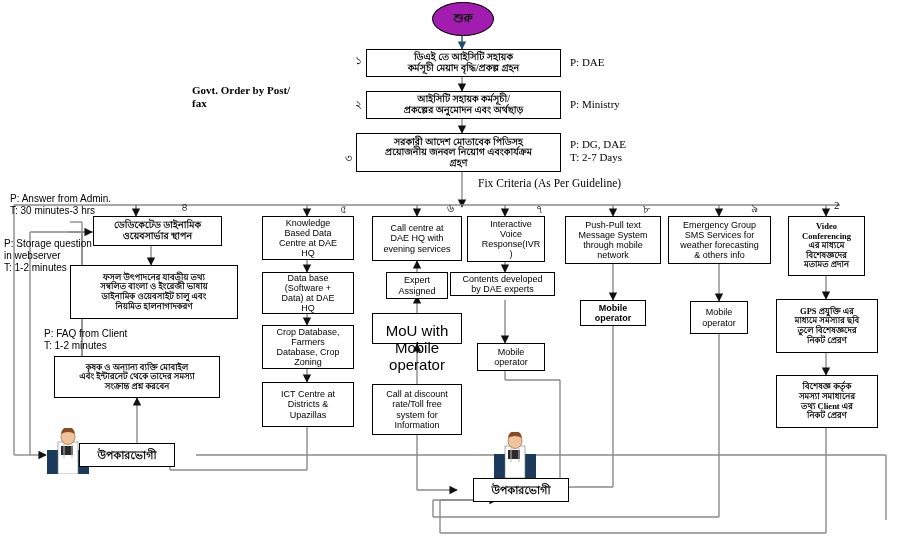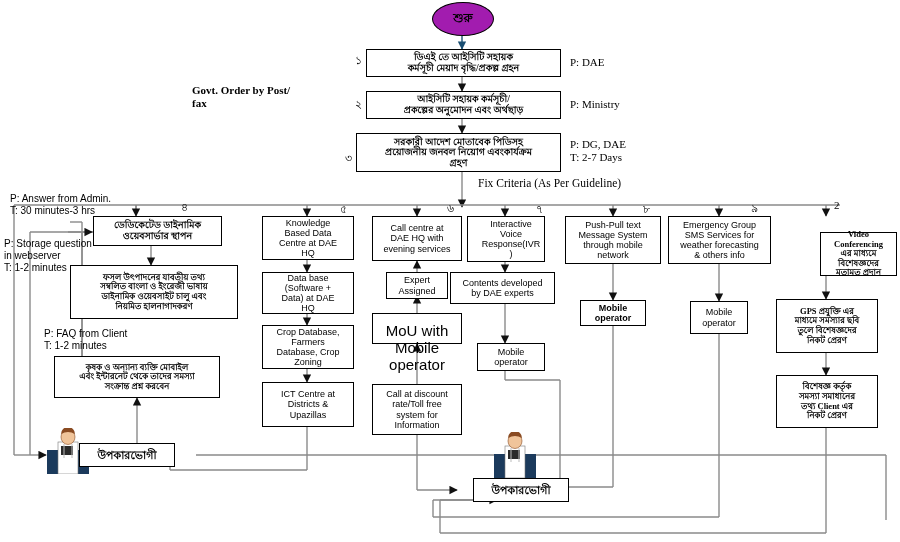--- a/index.html
+++ b/index.html
@@ -262,21 +262,21 @@
 system for
 Information</span>
   </div>
 
   <div class="node" style="left:467px;top:216px;width:78px;height:46px;padding-left:12px;">
     <span class="en" style="font-size:9px;white-space:pre-line;">Interactive
 Voice
 Response(IVR
 )</span>
   </div>
-  <div class="node" style="left:450px;top:272px;width:105px;height:32px;">
+  <div class="node" style="left:450px;top:272px;width:105px;height:24px;">
     <span class="en" style="font-size:9px;white-space:pre-line;">Contents developed
 by DAE experts</span>
   </div>
   <div class="node" style="left:477px;top:343px;width:68px;height:28px;">
     <span class="en" style="font-size:9px;white-space:pre-line;">Mobile
 operator</span>
   </div>
 
   <div class="node" style="left:565px;top:216px;width:96px;height:48px;">
     <span class="en" style="font-size:9px;white-space:pre-line;">Push-Pull text
@@ -293,21 +293,21 @@
     <span class="en" style="font-size:9px;white-space:pre-line;">Emergency Group
 SMS Services for
 weather forecasting
 &amp; others info</span>
   </div>
   <div class="node" style="left:690px;top:301px;width:58px;height:33px;">
     <span class="en" style="font-size:9px;white-space:pre-line;">Mobile
 operator</span>
   </div>
 
-  <div class="node" style="left:788px;top:232px;width:77px;height:44px;margin-left:32px;">
+  <div class="node" style="left:788px;top:216px;width:77px;height:60px;">
     <span class="bn" style="font-size:8.5px;white-space:pre-line;">Video
 Conferencing
 এর মাধ্যমে
 বিশেষজ্ঞদের
 মতামত প্রদান</span>
   </div>
   <div class="node" style="left:776px;top:299px;width:102px;height:54px;">
     <span class="bn" style="font-size:8.5px;white-space:pre-line;">GPS প্রযুক্তি এর
 মাধ্যমে সমস্যার ছবি
 তুলে বিশেষজ্ঞদের

